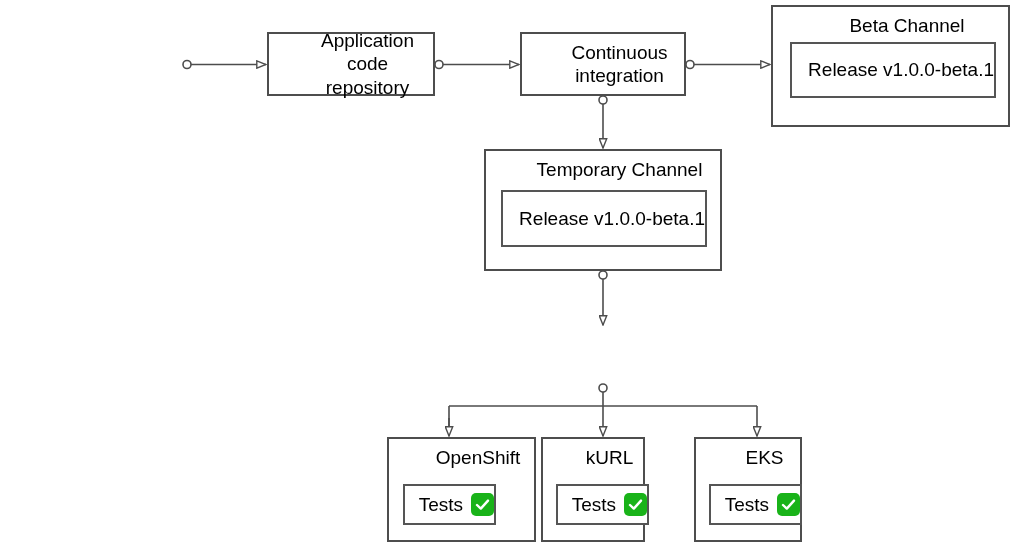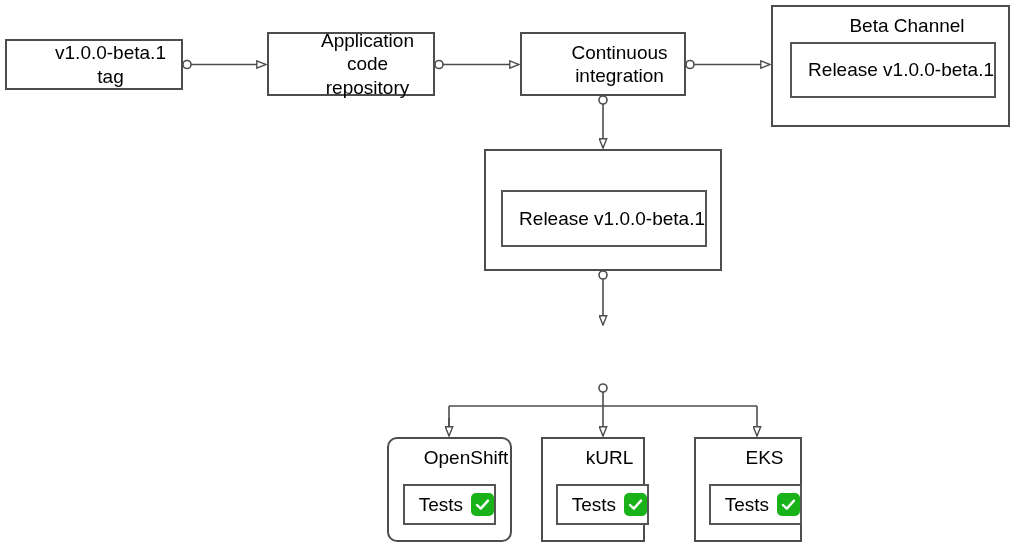--- a/index.html
+++ b/index.html
@@ -132,49 +132,47 @@
 
     <g>
       <circle cx="603" cy="388" r="4" fill="#ffffff" stroke="#4d4d4d" stroke-width="1.6"></circle>
       <path d="M 603 392 L 603 406 M 449 406 L 757 406 M 449 406 L 449 436" fill="none" stroke="#4d4d4d" stroke-width="1.6"></path>
       <line x1="449" y1="418" x2="449" y2="436" stroke="#4d4d4d" stroke-width="1.6" marker-end="url(#arrowhead)"></line>
       <line x1="603" y1="406" x2="603" y2="436" stroke="#4d4d4d" stroke-width="1.6" marker-end="url(#arrowhead)"></line>
       <line x1="757" y1="406" x2="757" y2="436" stroke="#4d4d4d" stroke-width="1.6" marker-end="url(#arrowhead)"></line>
     </g>
   </svg>
 
-  <div class="node" style="left:5px; top:39px; width:178px; height:51px;">
-    <span class="node-label">v1.0.0-beta.1 tag</span>
-  </div>
 
   <div class="node" style="left:267px; top:32px; width:168px; height:64px;">
     <span class="node-label">Application code
 repository</span>
   </div>
 
   <div class="node" style="left:520px; top:32px; width:166px; height:64px;">
     <span class="node-label">Continuous
 integration</span>
   </div>
 
   <div class="node container-node" style="left:771px; top:5px; width:239px; height:122px;">
     <span class="container-title">Beta Channel</span>
     <div class="inner-node" style="left:17px; top:35px; width:206px; height:56px;">
       <span class="inner-label">Release v1.0.0-beta.1</span>
     </div>
   </div>
 
   <div class="node container-node" style="left:484px; top:149px; width:238px; height:122px;">
+    <span class="container-title">Temporary Channel</span>
     <div class="inner-node" style="left:15px; top:39px; width:206px; height:57px;">
       <span class="inner-label">Release v1.0.0-beta.1</span>
     </div>
   </div>
 
 
-  <div class="node container-node" style="left:387px; top:437px; width:125px; height:105px;border-radius:10px;">
+  <div class="node container-node" style="left:387px; top:437px; width:149px; height:105px;">
     <span class="container-title">OpenShift</span>
     <div class="inner-node" style="left:14px; top:45px; width:93px; height:41px;">
       <span class="tests-row">
         <span class="inner-label">Tests</span>
         <span class="check-badge">
           <svg width="17" height="17" viewBox="0 0 17 17" xmlns="http://www.w3.org/2000/svg">
             <path d="M 3 9 L 6.8 12.6 L 14 4.6" fill="none" stroke="#ffffff" stroke-width="2.4" stroke-linecap="round" stroke-linejoin="round"></path>
           </svg>
         </span>
       </span>

